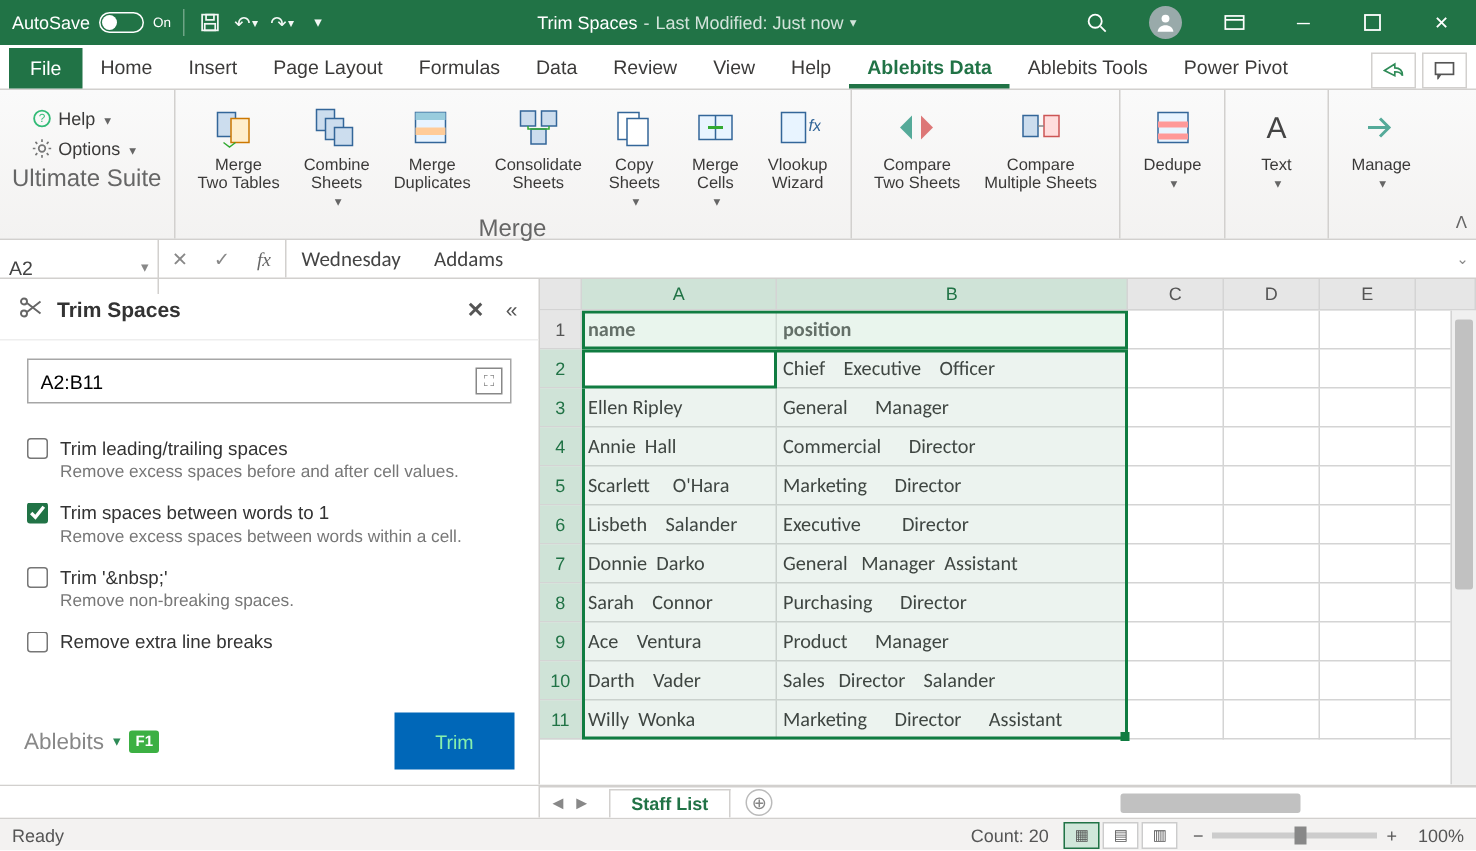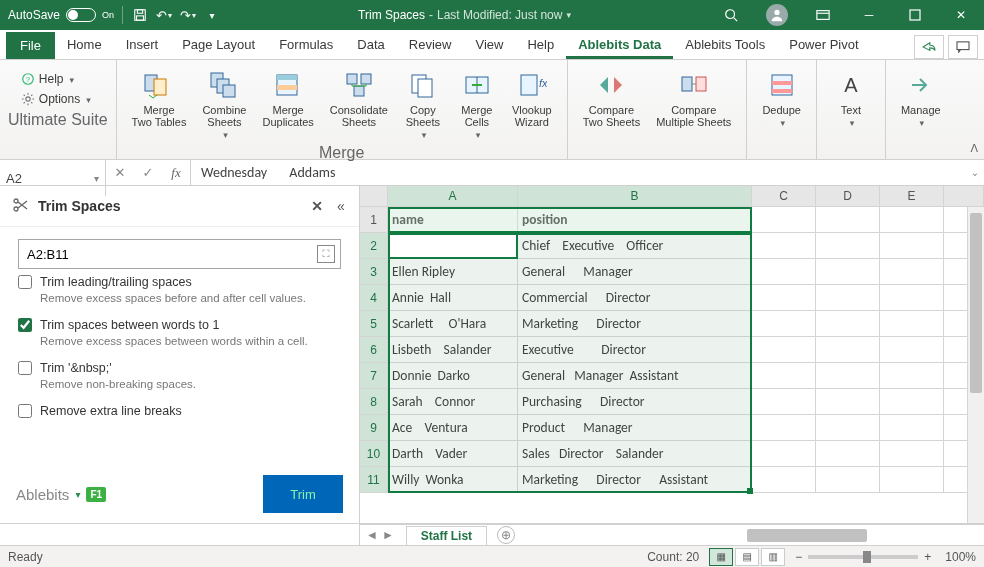--- a/index.html
+++ b/index.html
@@ -66,21 +66,21 @@
   
   .main { display:flex; height: calc(567px - 30px - 30px - 100px - 26px - 22px - 22px); }
 
   
   .pane { width:360px; border-right:1px solid var(--border); display:flex; flex-direction:column; background:#fff;}
   .pane-head { display:flex; align-items:center; padding:8px 6px 8px 12px; border-bottom:1px solid #eee;}
   .pane-head .icon { width:18px; height:18px; margin-right:8px; color:#666;}
   .pane-head .title { font-size:14px; color:#333; flex:1; font-weight:600;}
   .pane-head .pbtn { width:24px; height:24px; display:flex; align-items:center; justify-content:center; cursor:pointer; color:#555; font-size:14px;}
   .pane-body { padding:12px 18px 8px; font-size:12.5px; color:#444; overflow:auto; flex:1;}
-  .range-box { position:relative; margin-bottom:6px;}
+  .range-box { position:relative; margin-bottom:23px;}
   .range-box input { width:100%; height:30px; border:1px solid #a6a6a6; padding:0 30px 0 8px; font-size:13px;}
   .range-box .sel-ic { position:absolute; right:6px; top:6px; width:18px; height:18px; border:1px solid #888; color:#888; font-size:10px; display:flex; align-items:center; justify-content:center;}
   .optrow { margin-bottom:4px; }
   .optrow label { display:flex; align-items:center; gap:8px; font-size:12.5px; color:#333; cursor:pointer;}
   .optrow .desc { font-size:11.5px; color:#777; margin:3px 0 14px 22px;}
   .optrow.single { margin-bottom:12px;}
   input[type=checkbox]{ width:14px; height:14px; accent-color: var(--excel-green);}
   .pane-foot { display:flex; align-items:center; justify-content:space-between; padding:8px 16px 10px; }
   .brand { font-size:15px; color:#888; display:flex; align-items:center; gap:6px;}
   .brand .caret2 { color: #2e8b57; font-size:10px;}

